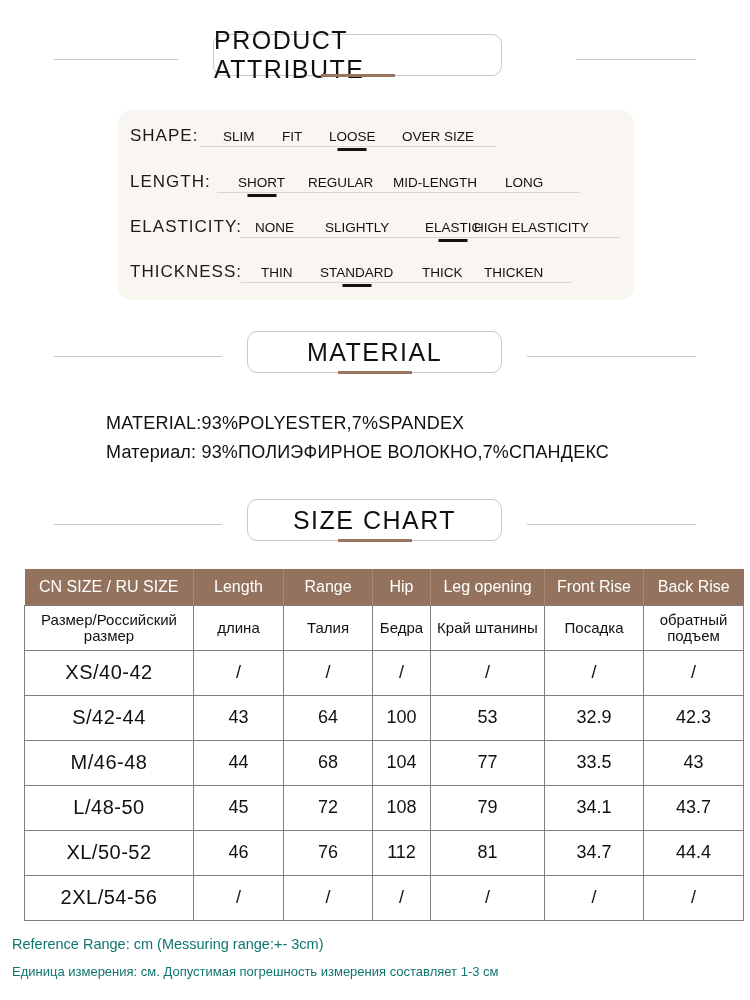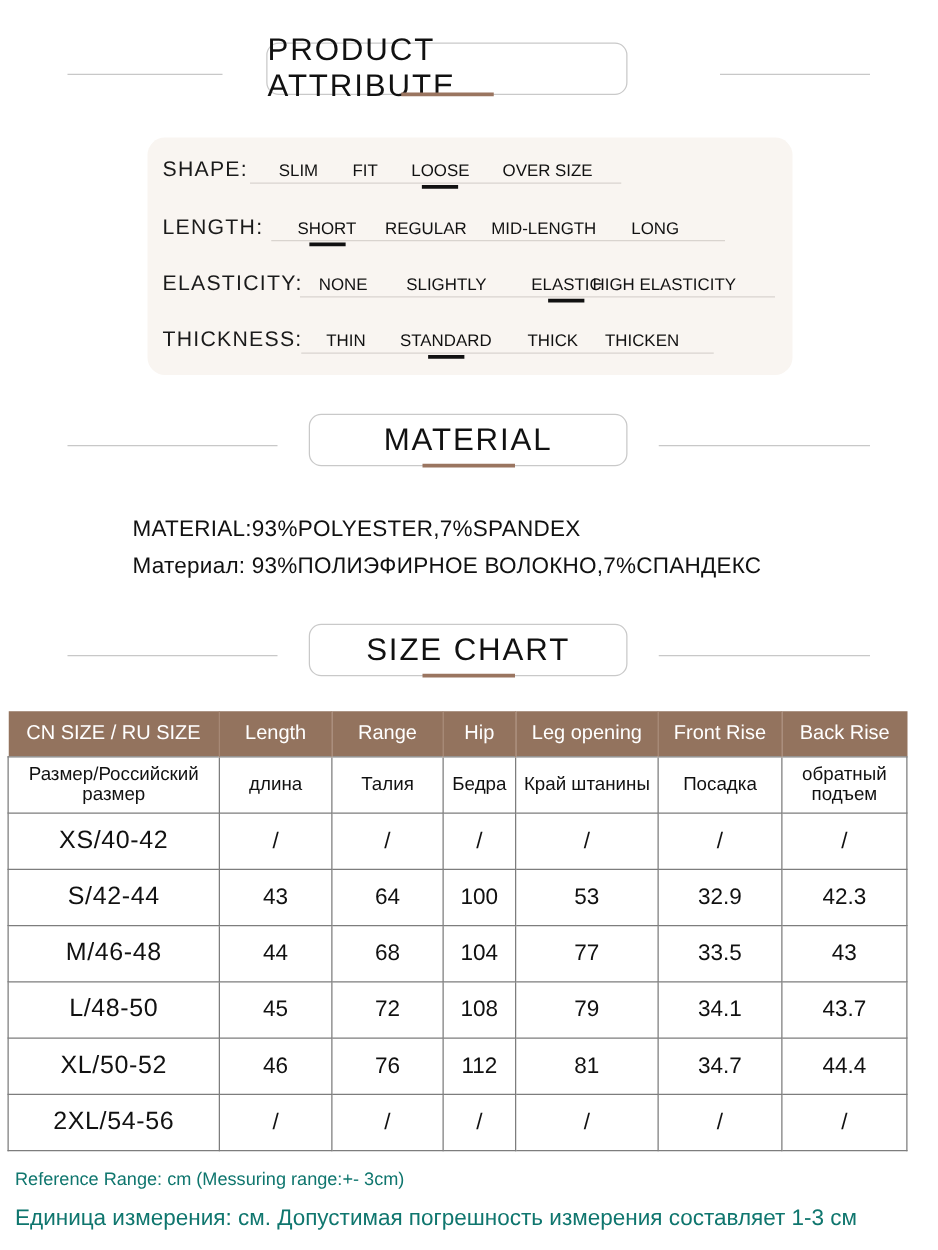--- a/index.html
+++ b/index.html
@@ -21,29 +21,29 @@
   .attr-row { position: absolute; left: 12px; height: 30px; }
   .attr-label { position: absolute; left: 0; bottom: 4px; font-size: 17px; letter-spacing: 1px; color: #1a1a1a; white-space: nowrap; }
   .attr-underline { position: absolute; bottom: 3px; height: 1px; background: #d9d4cf; }
   .attr-opt { position: absolute; bottom: 6px; font-size: 13.5px; color: #111; white-space: nowrap; }
   .attr-opt.sel::after { content: ""; position: absolute; left: 50%; transform: translateX(-50%); bottom: -7px; width: 29px; height: 3px; background: #111; }
 
   
   .mat-line { position: absolute; left: 106px; font-size: 18px; color: #111; white-space: nowrap; letter-spacing: 0.2px; }
 
   
-  .size-table { position: absolute; left: 6px; top: 569px; width: 588px; border-collapse: collapse; table-layout: fixed; padding-left: 45px; }
+  .size-table { position: absolute; left: 24px; top: 569px; width: 588px; border-collapse: collapse; table-layout: fixed; padding-left: 45px; }
   .size-table th { background: #93735e; color: #fff; font-weight: normal; font-size: 16px; height: 36px; border-right: 1px solid #a68875; text-align: center; white-space: nowrap; }
   .size-table th:last-child { border-right: none; }
   .size-table td { border: 1px solid #7d7d7d; text-align: center; font-size: 18px; color: #111; height: 45px; }
   .size-table tr.ru td { font-size: 15px; height: 45px; line-height: 16px; }
   .size-table td.size { font-size: 20px; letter-spacing: 0.5px; }
 
   .note { position: absolute; left: 12px; font-size: 14.5px; color: #0f766e; white-space: nowrap; }
-  .note.ru { font-size: 18px; }
+  .note.ru { font-size: 13px; }
 </style>
 </head>
 <body>
 
 <div class="sec-head" style="top:34px;">
   <div class="sec-line l"></div>
   <div class="sec-pill" style="left:201px; width:289px;margin-left:12px;">
     <span>PRODUCT ATTRIBUTE</span>
     <div class="sec-bar"></div>
   </div>

